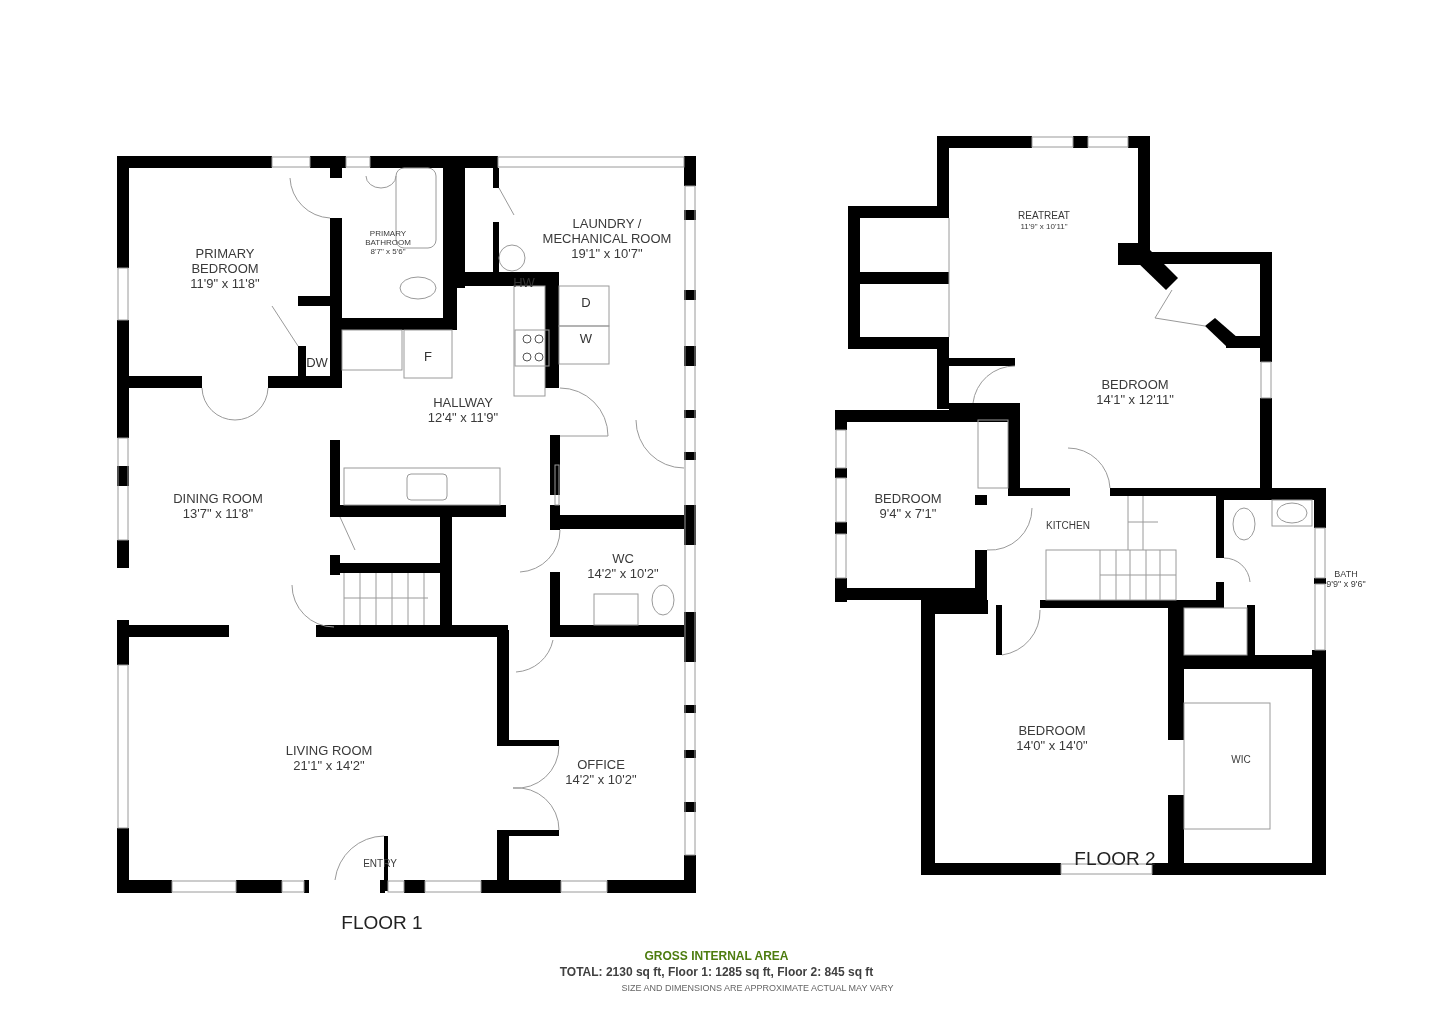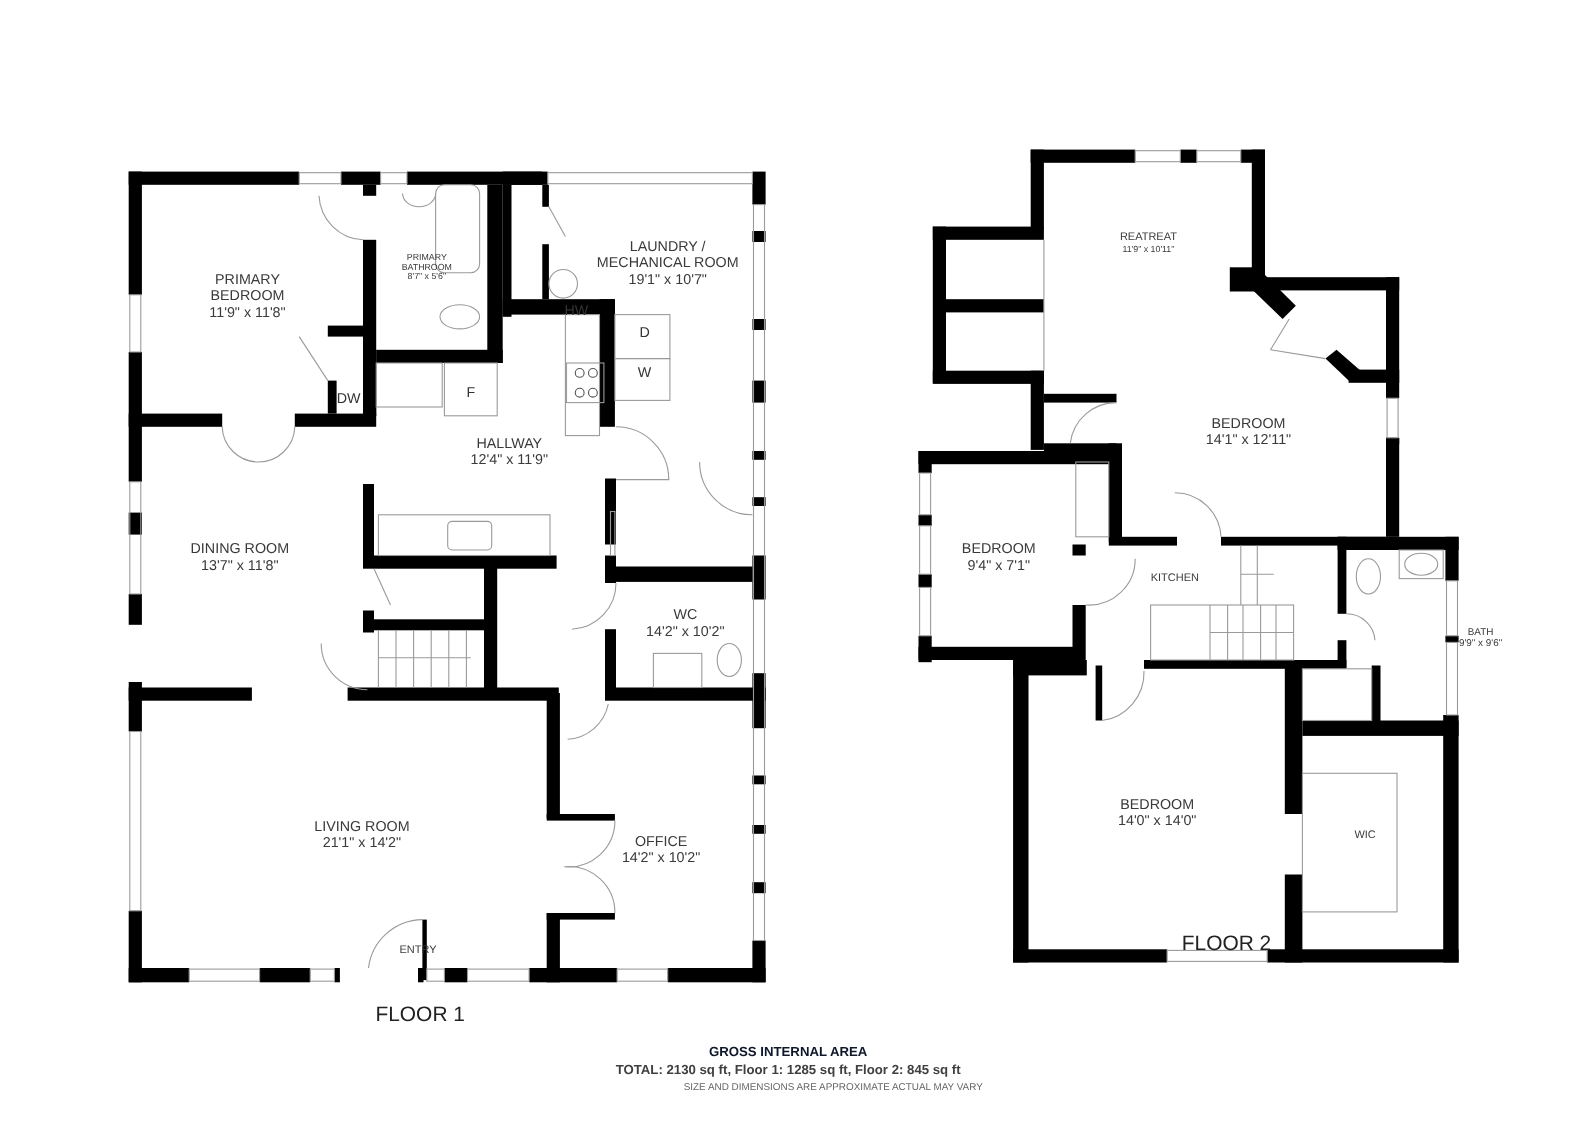--- a/index.html
+++ b/index.html
@@ -8,21 +8,21 @@
   .lbl { position: absolute; text-align: center; font-family: "Liberation Sans", sans-serif; color: #3a3a3a; line-height: 1.15; transform: translate(-50%, 0); white-space: nowrap; }
   .lbl .name { display: block; }
   .lbl .dim { display: block; }
   .s13 { font-size: 13px; }
   .s10 { font-size: 10px; }
   .s9  { font-size: 9px; }
   .s8  { font-size: 8px; }
   .fixture { position: absolute; font-size: 13px; color: #333; transform: translate(-50%, -50%); }
   .floor-title { position: absolute; font-size: 19px; color: #222; transform: translate(-50%, 0); }
   .footer { position: absolute; left: 0; width: 1440px; text-align: center; }
-  .footer .f1 { position: absolute; left: 0; width: 1433px; top: 949px; font-size: 12px; font-weight: bold; color: #0f172a; }
+  .footer .f1 { position: absolute; left: 0; width: 1433px; top: 949px; font-size: 12px; font-weight: bold; color: #4d7c0f; }
   .footer .f2 { position: absolute; left: 0; width: 1433px; top: 965px; font-size: 12px; font-weight: bold; color: #404040; }
   .footer .f3 { position: absolute; left: 0; width: 1433px; top: 983px; font-size: 9px; color: #666; padding-left: 41px; }
 </style>
 </head>
 <body>
 
 <svg class="plan" width="1440" height="1029" viewBox="0 0 1440 1029" xmlns="http://www.w3.org/2000/svg">
 
   <g fill="#000">
 

